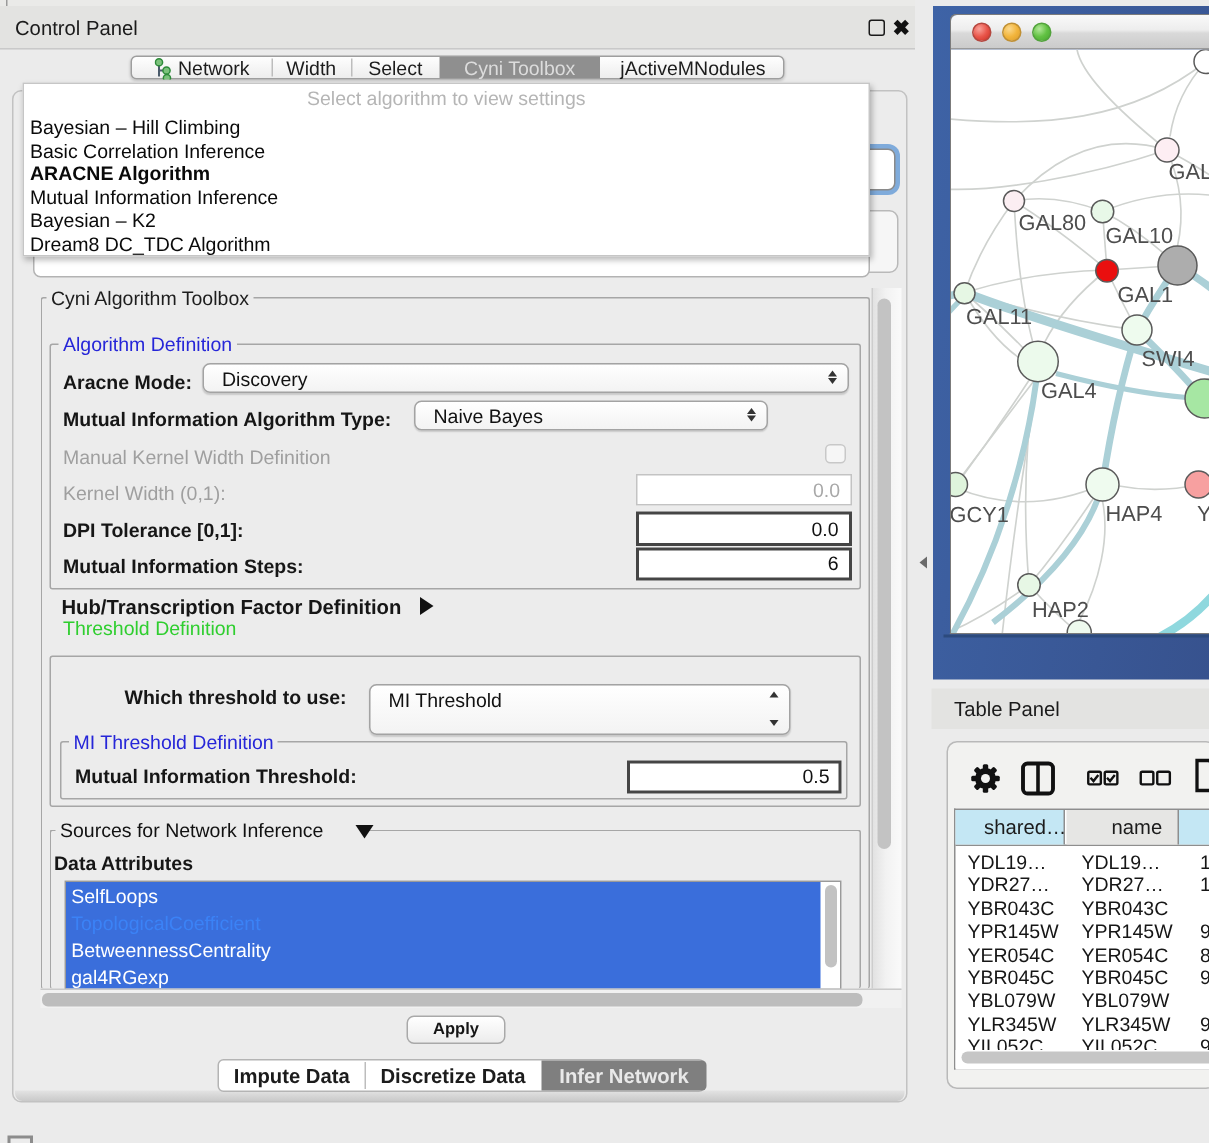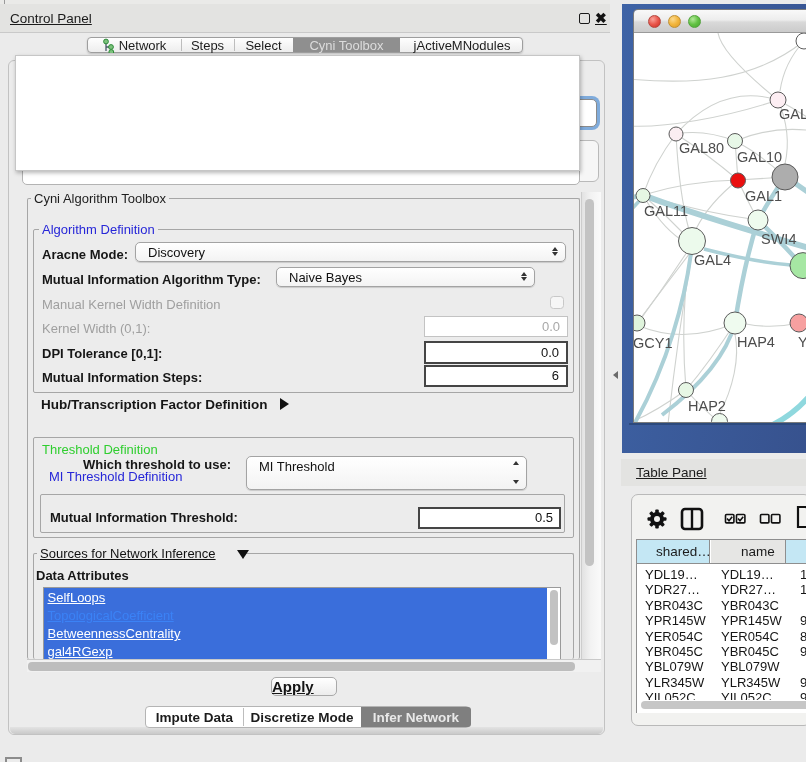--- a/index.html
+++ b/index.html
@@ -1,16 +1,16 @@
 <!DOCTYPE html>
 <html><head><meta charset="utf-8">
 <style>
 html,body{margin:0;padding:0;}
 body{width:806px;height:762px;background:#ebebeb;font-family:"Liberation Sans",sans-serif;position:relative;overflow:hidden;}
-.abs{position:absolute;text-decoration:underline;}
+.abs{position:absolute;}
 .blbl{position:absolute;font-size:13px;font-weight:bold;color:#161616;white-space:nowrap;}
 .glbl{position:absolute;font-size:13px;font-weight:normal;color:#9f9f9f;white-space:nowrap;}
 .group{position:absolute;border:1px solid #a6a6a6;border-radius:2px;box-sizing:border-box;}
 .gtitle{position:absolute;background:#ececec;padding:0 3px;font-size:13px;white-space:nowrap;}
 .combo{position:absolute;background:linear-gradient(#ffffff,#f3f3f3);border:1px solid #a3a3a3;border-radius:5px;box-shadow:0 1px 1px rgba(0,0,0,.15);box-sizing:border-box;}
 .combo .ct{position:absolute;left:12px;top:2.5px;font-size:13px;color:#111;white-space:nowrap;}
 .carr{position:absolute;width:0;height:0;border-left:3.2px solid transparent;border-right:3.2px solid transparent;}
 .fld{position:absolute;background:#fff;font-size:13px;text-align:right;box-sizing:border-box;}
 .fldon{border:2px solid #454545;color:#111;}
 .fldoff{border:1px solid #c3c3c3;color:#a8a8a8;}
@@ -34,21 +34,21 @@
 <div class="abs" style="left:87px;top:37px;width:436px;height:16px;background:linear-gradient(#fefefe,#ededed);border:1px solid #9e9e9e;border-radius:4px;box-shadow:0 1px 2px rgba(0,0,0,.18);box-sizing:border-box;">
   <div class="seg" style="left:0;width:93px;">
     <svg width="12" height="15" viewBox="0 0 12 15" style="margin-right:4px;margin-top:1px;">
       <path d="M3,4 V13 M3,9 H7" stroke="#4a5a6a" stroke-width="1.3" fill="none"></path>
       <circle cx="3" cy="3.5" r="2.4" fill="#7cc27c" stroke="#2e8b3a" stroke-width="1"></circle>
       <circle cx="8" cy="9" r="2.4" fill="#7cc27c" stroke="#2e8b3a" stroke-width="1"></circle>
       <circle cx="8.3" cy="14" r="2.4" fill="#7cc27c" stroke="#2e8b3a" stroke-width="1"></circle>
     </svg>
     Network</div>
   <div class="sep" style="left:93px;"></div>
-  <div class="seg" style="left:93px;width:53px;">Steps</div>
+  <div class="seg" style="left:93px;width:53px;">Width</div>
   <div class="sep" style="left:146px;"></div>
   <div class="seg" style="left:146px;width:59px;">Select</div>
   <div class="seg" style="left:205px;width:107px;background:#8f8f8f;color:#dcdcdc;">Cyni Toolbox</div>
   <div class="seg" style="left:312px;width:124px;">jActiveMNodules</div>
 </div>
 
 <div class="abs" style="left:560px;top:99px;width:37px;height:28px;background:#fff;border:1px solid #8a8a8a;border-radius:5px;box-shadow:0 0 0 3px rgba(100,155,215,.8);box-sizing:border-box;"></div>
 <div class="abs" style="left:558px;top:140px;width:41px;height:42px;background:#f6f6f6;border:1px solid #b9b9b9;border-radius:6px;box-sizing:border-box;"></div>
 
 <div class="abs" style="left:22px;top:155px;width:558px;height:30px;background:#fff;border:1px solid #b3b3b3;border-radius:5px;box-sizing:border-box;"></div>
@@ -60,82 +60,91 @@
 
 <div class="group" style="left:33px;top:229px;width:541px;height:164px;"></div>
 <div class="gtitle" style="left:39px;top:222px;color:#2626d8;">Algorithm Definition</div>
 <div class="blbl" style="left:42px;top:247px;">Aracne Mode:</div>
 <div class="combo" style="left:135px;top:241.5px;width:431px;height:20px;">
       <span class="ct">Discovery</span>
   <div class="carr" style="right:7px;top:4.5px;border-bottom:4.2px solid #333;"></div>
   <div class="carr" style="right:7px;bottom:4.5px;border-top:4.2px solid #333;"></div>
     </div>
 <div class="blbl" style="left:42px;top:272px;">Mutual Information Algorithm Type:</div>
-<div class="combo" style="left:276px;top:266.5px;width:259px;height:20px;">
+<div class="combo" style="left:276px;top:266.5px;width:236px;height:20px;">
       <span class="ct">Naive Bayes</span>
   <div class="carr" style="right:7px;top:4.5px;border-bottom:4.2px solid #333;"></div>
   <div class="carr" style="right:7px;bottom:4.5px;border-top:4.2px solid #333;"></div>
     </div>
 <div class="glbl" style="left:42px;top:297px;">Manual Kernel Width Definition</div>
 <div class="abs" style="left:550px;top:296px;width:14px;height:13px;background:#f6f6f6;border:1.5px solid #c8c8c8;border-radius:3.5px;box-sizing:border-box;"></div>
 <div class="glbl" style="left:42px;top:321px;">Kernel Width (0,1):</div>
 <div class="fld fldoff" style="left:424px;top:316px;width:144px;height:21px;line-height:19px;padding-right:7px;">0.0</div>
 <div class="blbl" style="left:42px;top:346px;">DPI Tolerance [0,1]:</div>
 <div class="fld fldon" style="left:424px;top:340.5px;width:144px;height:23px;line-height:19px;padding-right:7px;">0.0</div>
 <div class="blbl" style="left:42px;top:370px;">Mutual Information Steps:</div>
 <div class="fld fldon" style="left:424px;top:365px;width:144px;height:22px;line-height:18px;padding-right:7px;">6</div>
 <div class="blbl" style="left:41px;top:397px;font-size:13.5px;">Hub/Transcription Factor Definition</div>
 <div class="abs" style="left:280px;top:398px;width:0;height:0;border-top:6px solid transparent;border-bottom:6px solid transparent;border-left:9px solid #111;"></div>
 
 <div class="group" style="left:33px;top:437px;width:541px;height:101px;"></div>
-<div class="gtitle" style="left:39px;top:442px;color:#2fce2f;">Threshold Definition</div>
+<div class="gtitle" style="left:39px;top:411px;color:#2fce2f;">Threshold Definition</div>
 <div class="blbl" style="left:83px;top:457px;">Which threshold to use:</div>
 <div class="combo" style="left:246px;top:455.5px;width:281px;height:34px;">
       <span class="ct">MI Threshold</span>
   <div class="carr" style="right:7px;top:4.5px;border-bottom:4.2px solid #333;"></div>
   <div class="carr" style="right:7px;bottom:4.5px;border-top:4.2px solid #333;"></div>
     </div>
 
 <div class="group" style="left:40px;top:494px;width:525px;height:39px;"></div>
-<div class="gtitle" style="left:46px;top:469px;color:#2626d8;">MI Threshold Definition</div>
+<div class="gtitle" style="left:46px;top:487px;color:#2626d8;">MI Threshold Definition</div>
 <div class="blbl" style="left:50px;top:510px;">Mutual Information Threshold:</div>
 <div class="fld fldon" style="left:418px;top:507px;width:143px;height:22px;line-height:18px;padding-right:6px;">0.5</div>
 
 <div class="group" style="left:33px;top:553px;width:541px;height:106px;border-bottom:none;"></div>
-<div class="gtitle" style="left:37px;top:546px;color:#111;padding-right:26px;text-decoration:underline;">Sources for Network Inference</div>
+<div class="gtitle" style="left:37px;top:546px;color:#111;padding-right:26px;">Sources for Network Inference</div>
 <div class="abs" style="left:237px;top:550px;width:0;height:0;border-left:6.5px solid transparent;border-right:6.5px solid transparent;border-top:9px solid #111;"></div>
 <div class="blbl" style="left:36px;top:568px;">Data Attributes</div>
 <div class="abs" style="left:42.5px;top:586.5px;width:518.5px;height:73.5px;background:#fff;border:1px solid #9a9a9a;box-sizing:border-box;overflow:hidden;">
   <div class="abs" style="left:0;top:0;width:503px;height:72px;background:#3a6edb;"></div>
   <div class="abs" style="left:4px;top:1px;height:18.3px;line-height:18.3px;font-size:13px;color:#fff;">SelfLoops</div>
   <div class="abs" style="left:4px;top:19.3px;height:18.3px;line-height:18.3px;font-size:13px;color:#3b82f6;">TopologicalCoefficient</div>
   <div class="abs" style="left:4px;top:37.6px;height:18.3px;line-height:18.3px;font-size:13px;color:#fff;">BetweennessCentrality</div>
   <div class="abs" style="left:4px;top:55.9px;height:18.3px;line-height:18.3px;font-size:13px;color:#fff;">gal4RGexp</div>
   <div class="abs" style="left:506px;top:2px;width:8.5px;height:55px;background:#c2c2c2;border-radius:4px;"></div>
 </div>
 </div>
 
 <div class="abs" style="left:581px;top:192px;width:20px;height:467px;background:linear-gradient(90deg,#e2e2e2,#f2f2f2 45%,#fafafa);border-left:1px solid #cdcdcd;box-sizing:border-box;"></div>
 <div class="abs" style="left:584.5px;top:199px;width:9px;height:367px;background:#c3c3c3;border-radius:4.5px;"></div>
 <div class="abs" style="left:27px;top:659px;width:574px;height:1px;background:#c9c9c9;"></div>
 <div class="abs" style="left:27px;top:660px;width:574px;height:12px;background:#f1f1f1;"></div>
 <div class="abs" style="left:28px;top:662px;width:547px;height:8.5px;background:#bdbdbd;border-radius:4px;"></div>
 
-<div class="abs" style="left:271px;top:677px;width:66px;height:19px;background:linear-gradient(#ffffff,#ececec);border:1px solid #a9a9a9;border-radius:5px;box-sizing:border-box;text-align:left;line-height:17px;font-size:15px;font-weight:600;color:#151515;">Apply</div>
+<div class="abs" style="left:271px;top:677px;width:66px;height:19px;background:linear-gradient(#ffffff,#ececec);border:1px solid #a9a9a9;border-radius:5px;box-sizing:border-box;text-align:center;line-height:17px;font-size:11px;font-weight:600;color:#151515;">Apply</div>
 
 <div class="abs" style="left:145px;top:706px;width:325px;height:22px;background:#fff;border:1px solid #b4b4b4;border-radius:4px;box-sizing:border-box;">
   <div class="seg" style="left:0;width:97px;font-size:13.5px;font-weight:600;">Impute Data</div>
   <div class="sep" style="left:97px;"></div>
-  <div class="seg" style="left:97px;width:118px;font-size:13.5px;font-weight:600;">Discretize Mode</div>
+  <div class="seg" style="left:97px;width:118px;font-size:13.5px;font-weight:600;">Discretize Data</div>
   <div class="seg" style="left:215px;width:110px;background:#7f7f7f;color:#e9e9e9;border-radius:0 3px 3px 0;font-size:13.5px;font-weight:600;">Infer Network</div>
 </div>
 
 <div class="abs" style="left:5px;top:757px;width:17px;height:10px;background:#ececec;border:2px solid #8c8c8c;box-sizing:border-box;"></div>
 
 <div class="abs" style="left:15px;top:55px;width:565px;height:116px;background:#fff;border:1px solid #c6c6c6;box-shadow:1px 2px 4px rgba(0,0,0,.28);box-sizing:border-box;z-index:50;">
+  <div style="position:absolute;left:0;top:2px;width:100%;text-align:center;font-size:13px;color:#b5b5b5;">Select algorithm to view settings</div>
+  <div style="position:absolute;left:4px;top:21px;font-size:13px;color:#0a0a0a;line-height:15.5px;">
+    Bayesian – Hill Climbing<br>
+    Basic Correlation Inference<br>
+    <b>ARACNE Algorithm</b><br>
+    Mutual Information Inference<br>
+    Bayesian – K2<br>
+    Dream8 DC_TDC Algorithm
+  </div>
 </div>
 
 <div class="abs" style="left:613px;top:371px;width:0;height:0;border-top:4px solid transparent;border-bottom:4px solid transparent;border-right:5px solid #6a6a6a;"></div>
 
 <div class="abs" style="left:622px;top:4px;width:184px;height:449px;background:linear-gradient(100deg,#3e63a6,#37528e);"></div>
 
 <div class="abs" style="left:633px;top:9px;width:173px;height:414px;border:1px solid #7b7b7b;border-right:none;border-radius:5px 0 0 0;box-sizing:border-box;overflow:hidden;">
   <div class="abs" style="left:0;top:0;width:173px;height:23px;background:linear-gradient(#f9f9f9,#ededed 45%,#d9d9d9 55%,#cbcbcb);border-bottom:1px solid #9a9a9a;box-sizing:border-box;">
     <div class="abs" style="left:14px;top:5px;width:13px;height:13px;border-radius:50%;background:radial-gradient(circle at 35% 30%,#f9a29a,#e9564b 50%,#c92c21);border:0.5px solid #b5473f;box-sizing:border-box;"></div>
     <div class="abs" style="left:34px;top:5px;width:13px;height:13px;border-radius:50%;background:radial-gradient(circle at 35% 30%,#fbd98e,#f2b53c 50%,#d9992a);border:0.5px solid #c09034;box-sizing:border-box;"></div>

